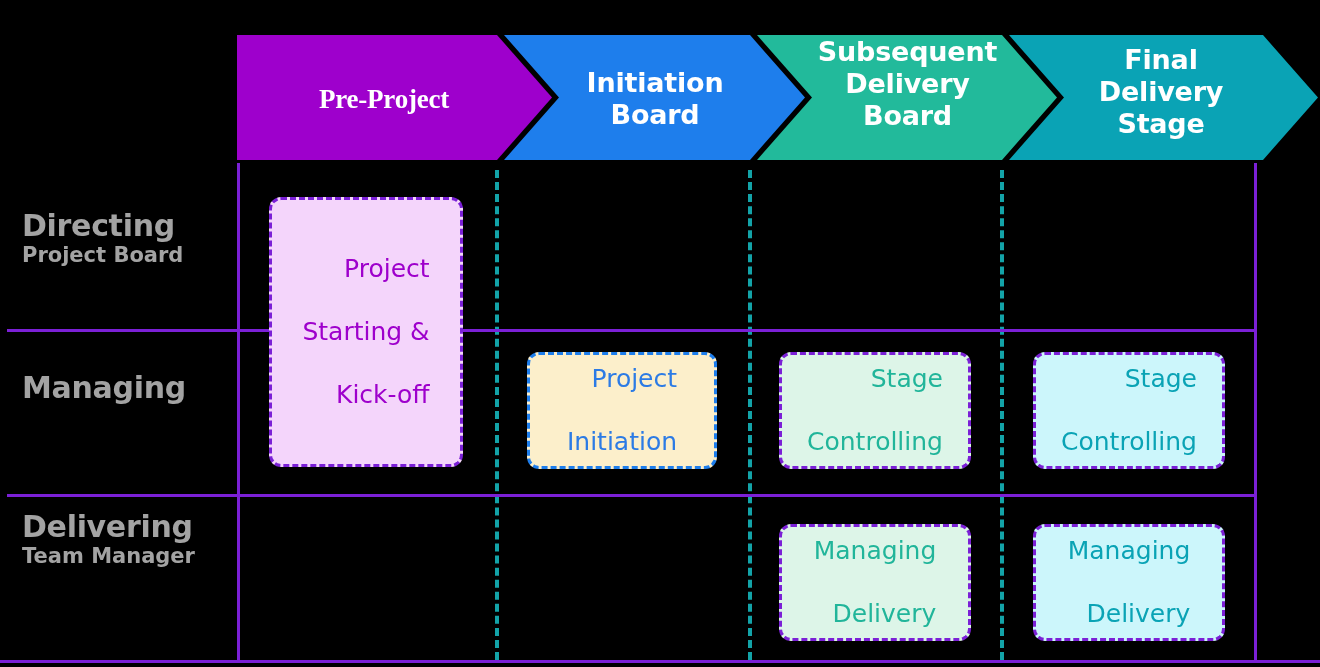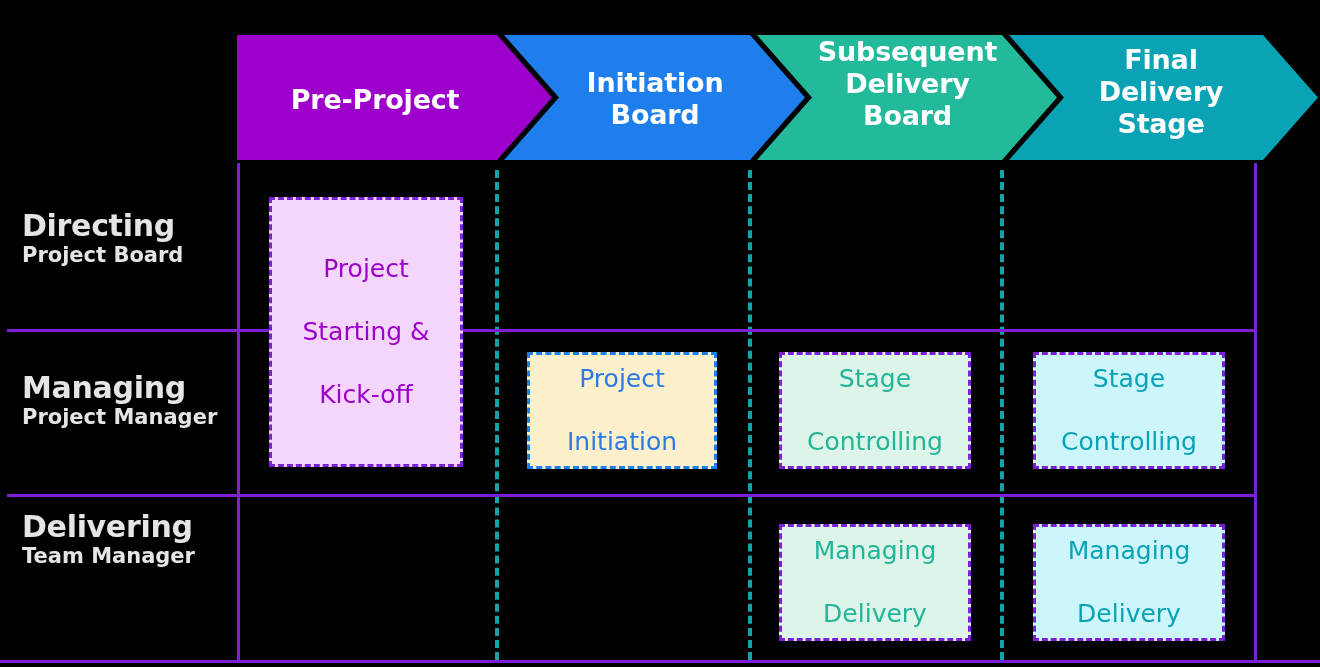--- a/index.html
+++ b/index.html
@@ -55,21 +55,21 @@
     position: absolute;
     width: 0;
     border-left: 4px dashed #13A3A8;
   }
 
   
   .row-label {
     position: absolute;
     left: 22px;
     width: 215px;
-    color: #e5e5e5;
+    color: #a3a3a3;
     font-family: "DejaVu Sans", sans-serif;
   }
   .row-label .role {
     font-weight: bold;
     font-size: 30px;
     letter-spacing: -0.3px;
     white-space: nowrap;
   }
   .row-label .person {
     font-weight: bold;
@@ -77,45 +77,46 @@
     white-space: nowrap;
   }
 
   
   .cell-box {
     position: absolute;
     box-sizing: border-box;
     display: flex;
     align-items: center;
     justify-content: center;
-    text-align: center;
+    text-align: right;
     font-family: "DejaVu Sans", sans-serif;
     font-size: 25px;
     line-height: 1.26;
     font-weight: normal;
+    border-radius: 12px;
   }
   .cell-box span { display: block; padding: 0 6px; }
 </style>
 </head>
 <body>
 
 <div id="stage">
 
   <svg id="banner" viewBox="0 0 1320 200" width="1320" height="200">
 
     <polygon points="237,35 497,35 552,97.5 497,160 237,160" fill="#9E00CC"></polygon>
 
     <polygon points="504,35 750,35 805,97.5 750,160 504,160 559,97.5" fill="#1E7EEC"></polygon>
 
     <polygon points="757,35 1002,35 1057,97.5 1002,160 757,160 812,97.5" fill="#22BA9B"></polygon>
 
     <polygon points="1009,35 1263,35 1318,97.5 1263,160 1009,160 1064,97.5" fill="#0AA3B5"></polygon>
   </svg>
 
-  <div class="phase-label" style="left:250px; top:84px; width:250px;">
+  <div class="phase-label" style="left:259px; top:84px; width:250px;font-family:Liberation Serif, serif;">
     <span>Pre-Project</span>
   </div>
 
   <div class="phase-label" style="left:520px; top:67px; width:270px;">
     <span>Initiation</span><br>
     <span>Board</span>
   </div>
 
   <div class="phase-label" style="left:775px; top:36px; width:265px;">
     <span>Subsequent</span><br>
@@ -141,21 +142,20 @@
   <div class="hline" style="left:7px; top:494px; width:1250px;"></div>
   <div class="hline" style="left:0px; top:660px; width:1320px;"></div>
 
   <div class="row-label" style="top:208px;">
     <div class="role">Directing</div>
     <div class="person">Project Board</div>
   </div>
 
   <div class="row-label" style="top:370px;">
     <div class="role">Managing</div>
-    <div class="person">Project Manager</div>
   </div>
 
   <div class="row-label" style="top:509px;">
     <div class="role">Delivering</div>
     <div class="person">Team Manager</div>
   </div>
 
   <div class="cell-box" style="left:269px; top:197px; width:194px; height:270px;
               background:#F4D5FB; border:3px dashed #7B20D6; color:#9E00CC;">
     <span>

